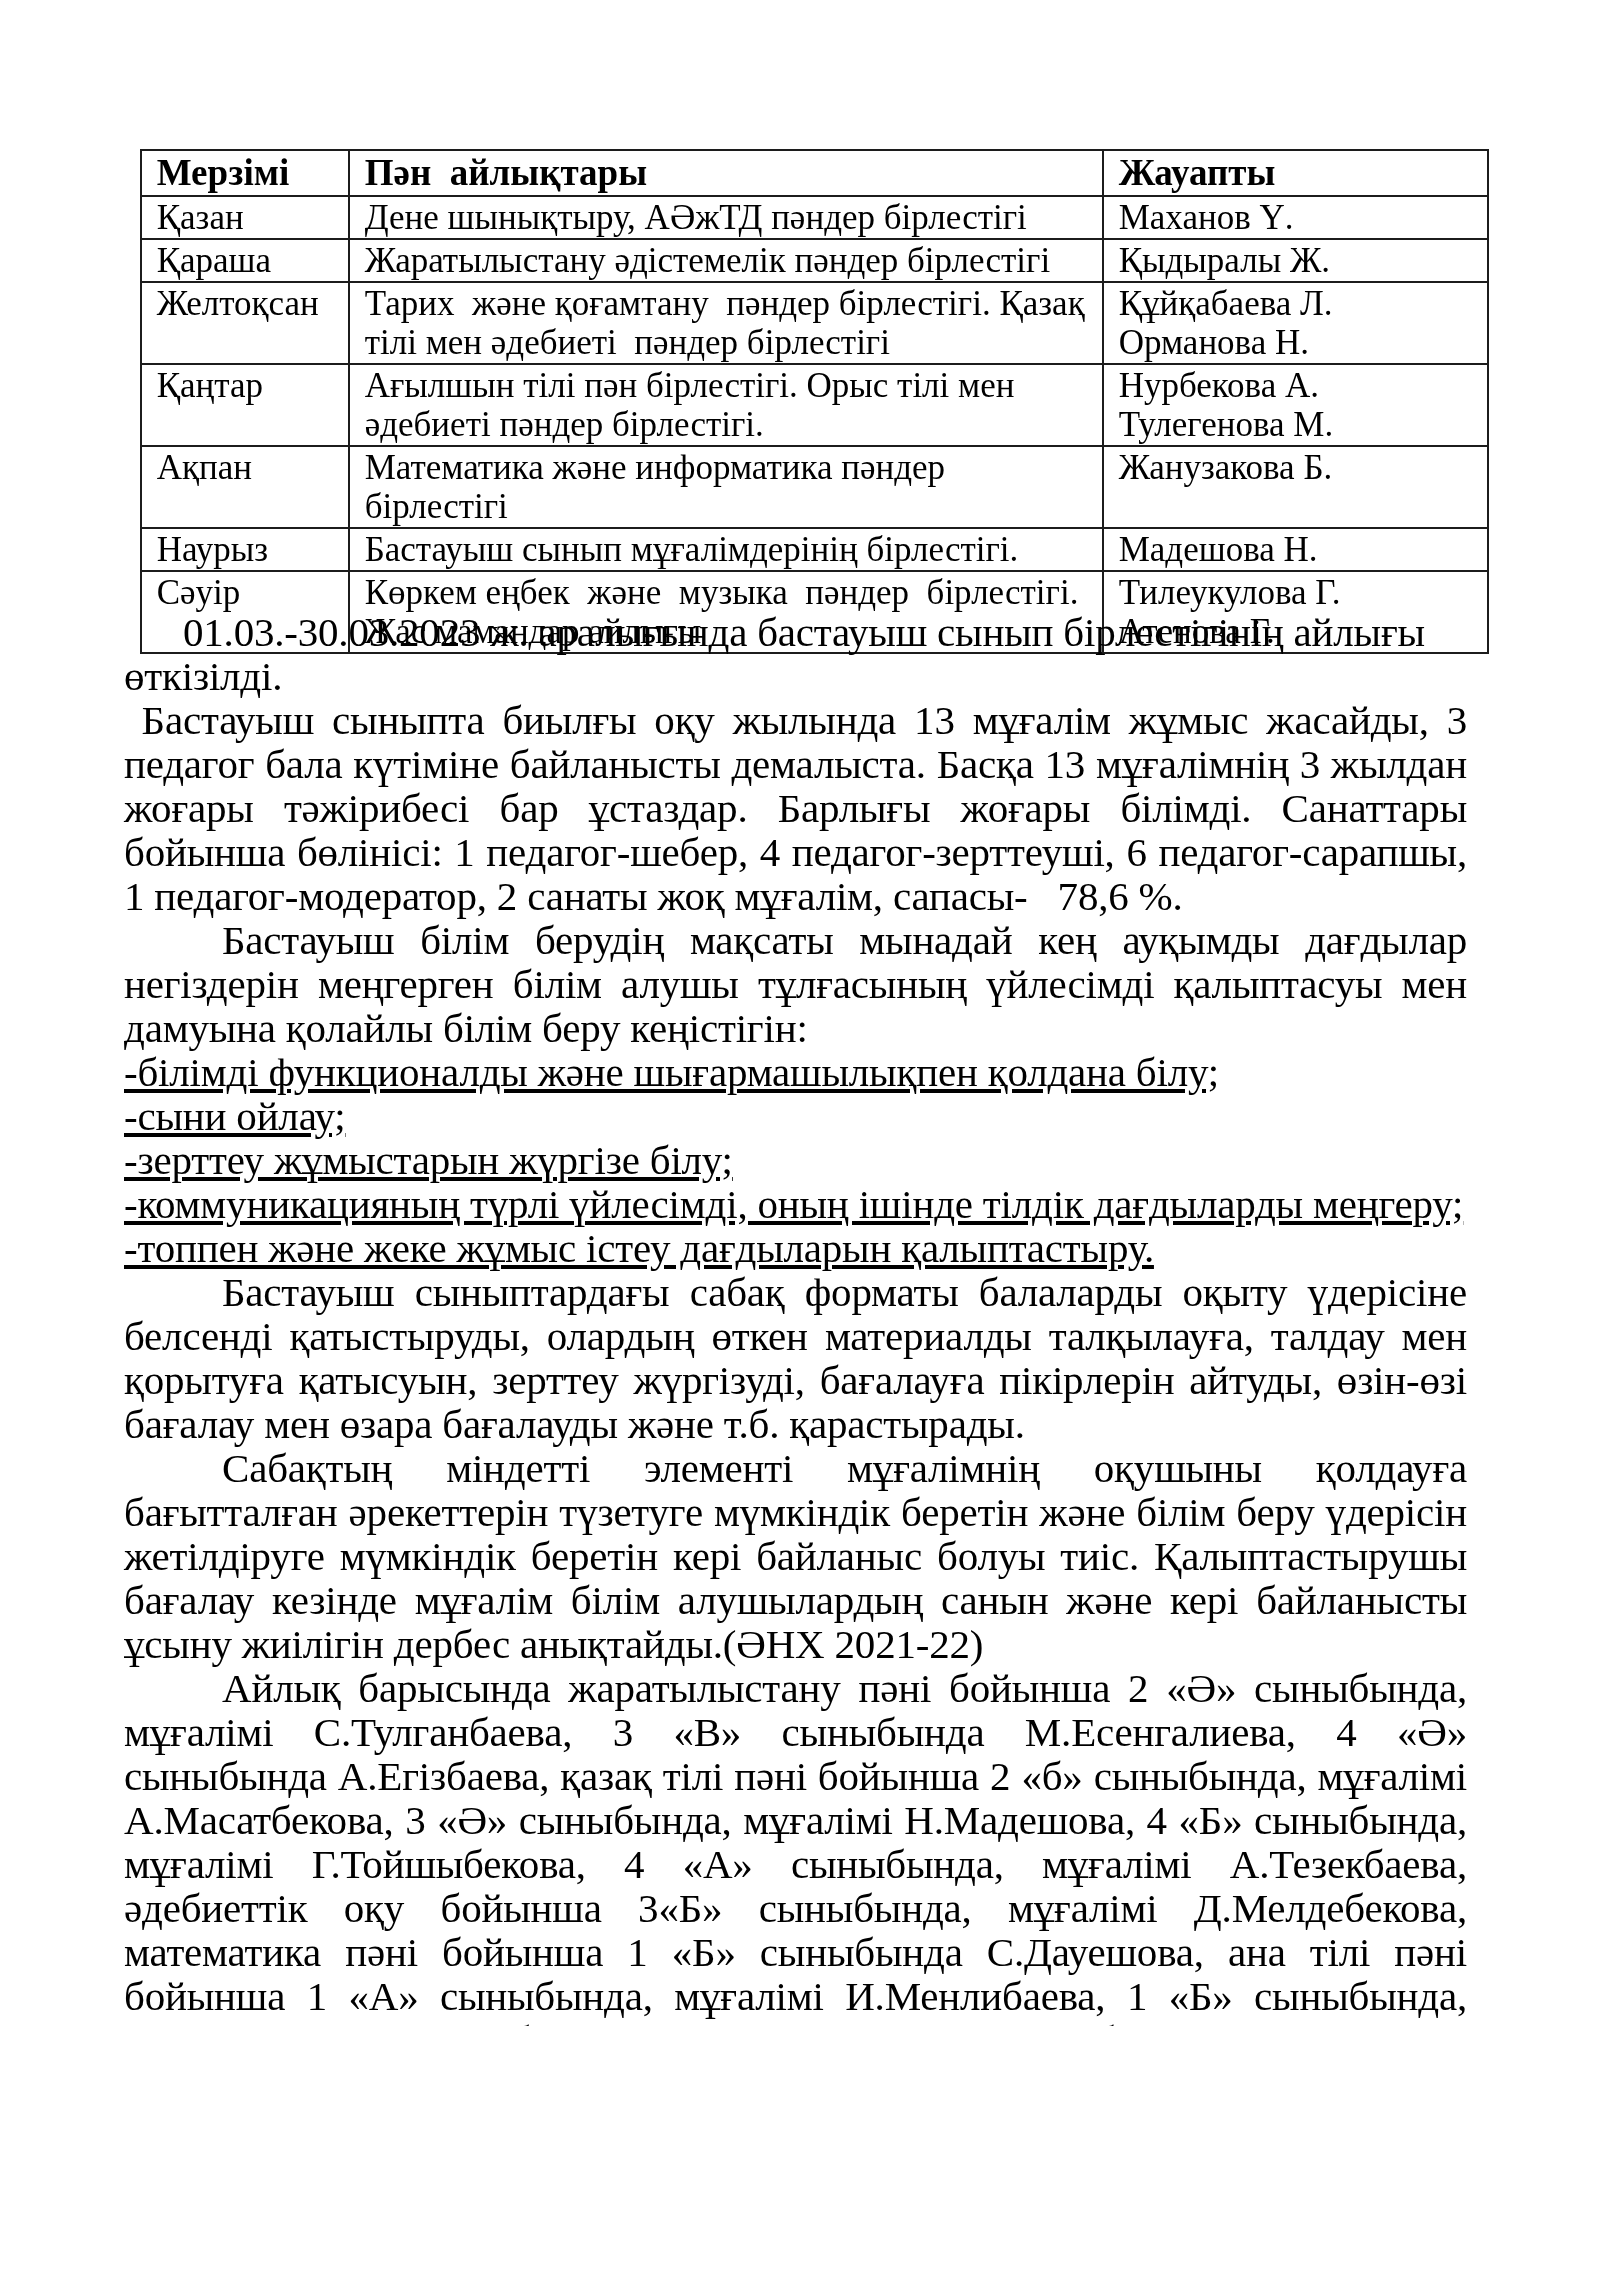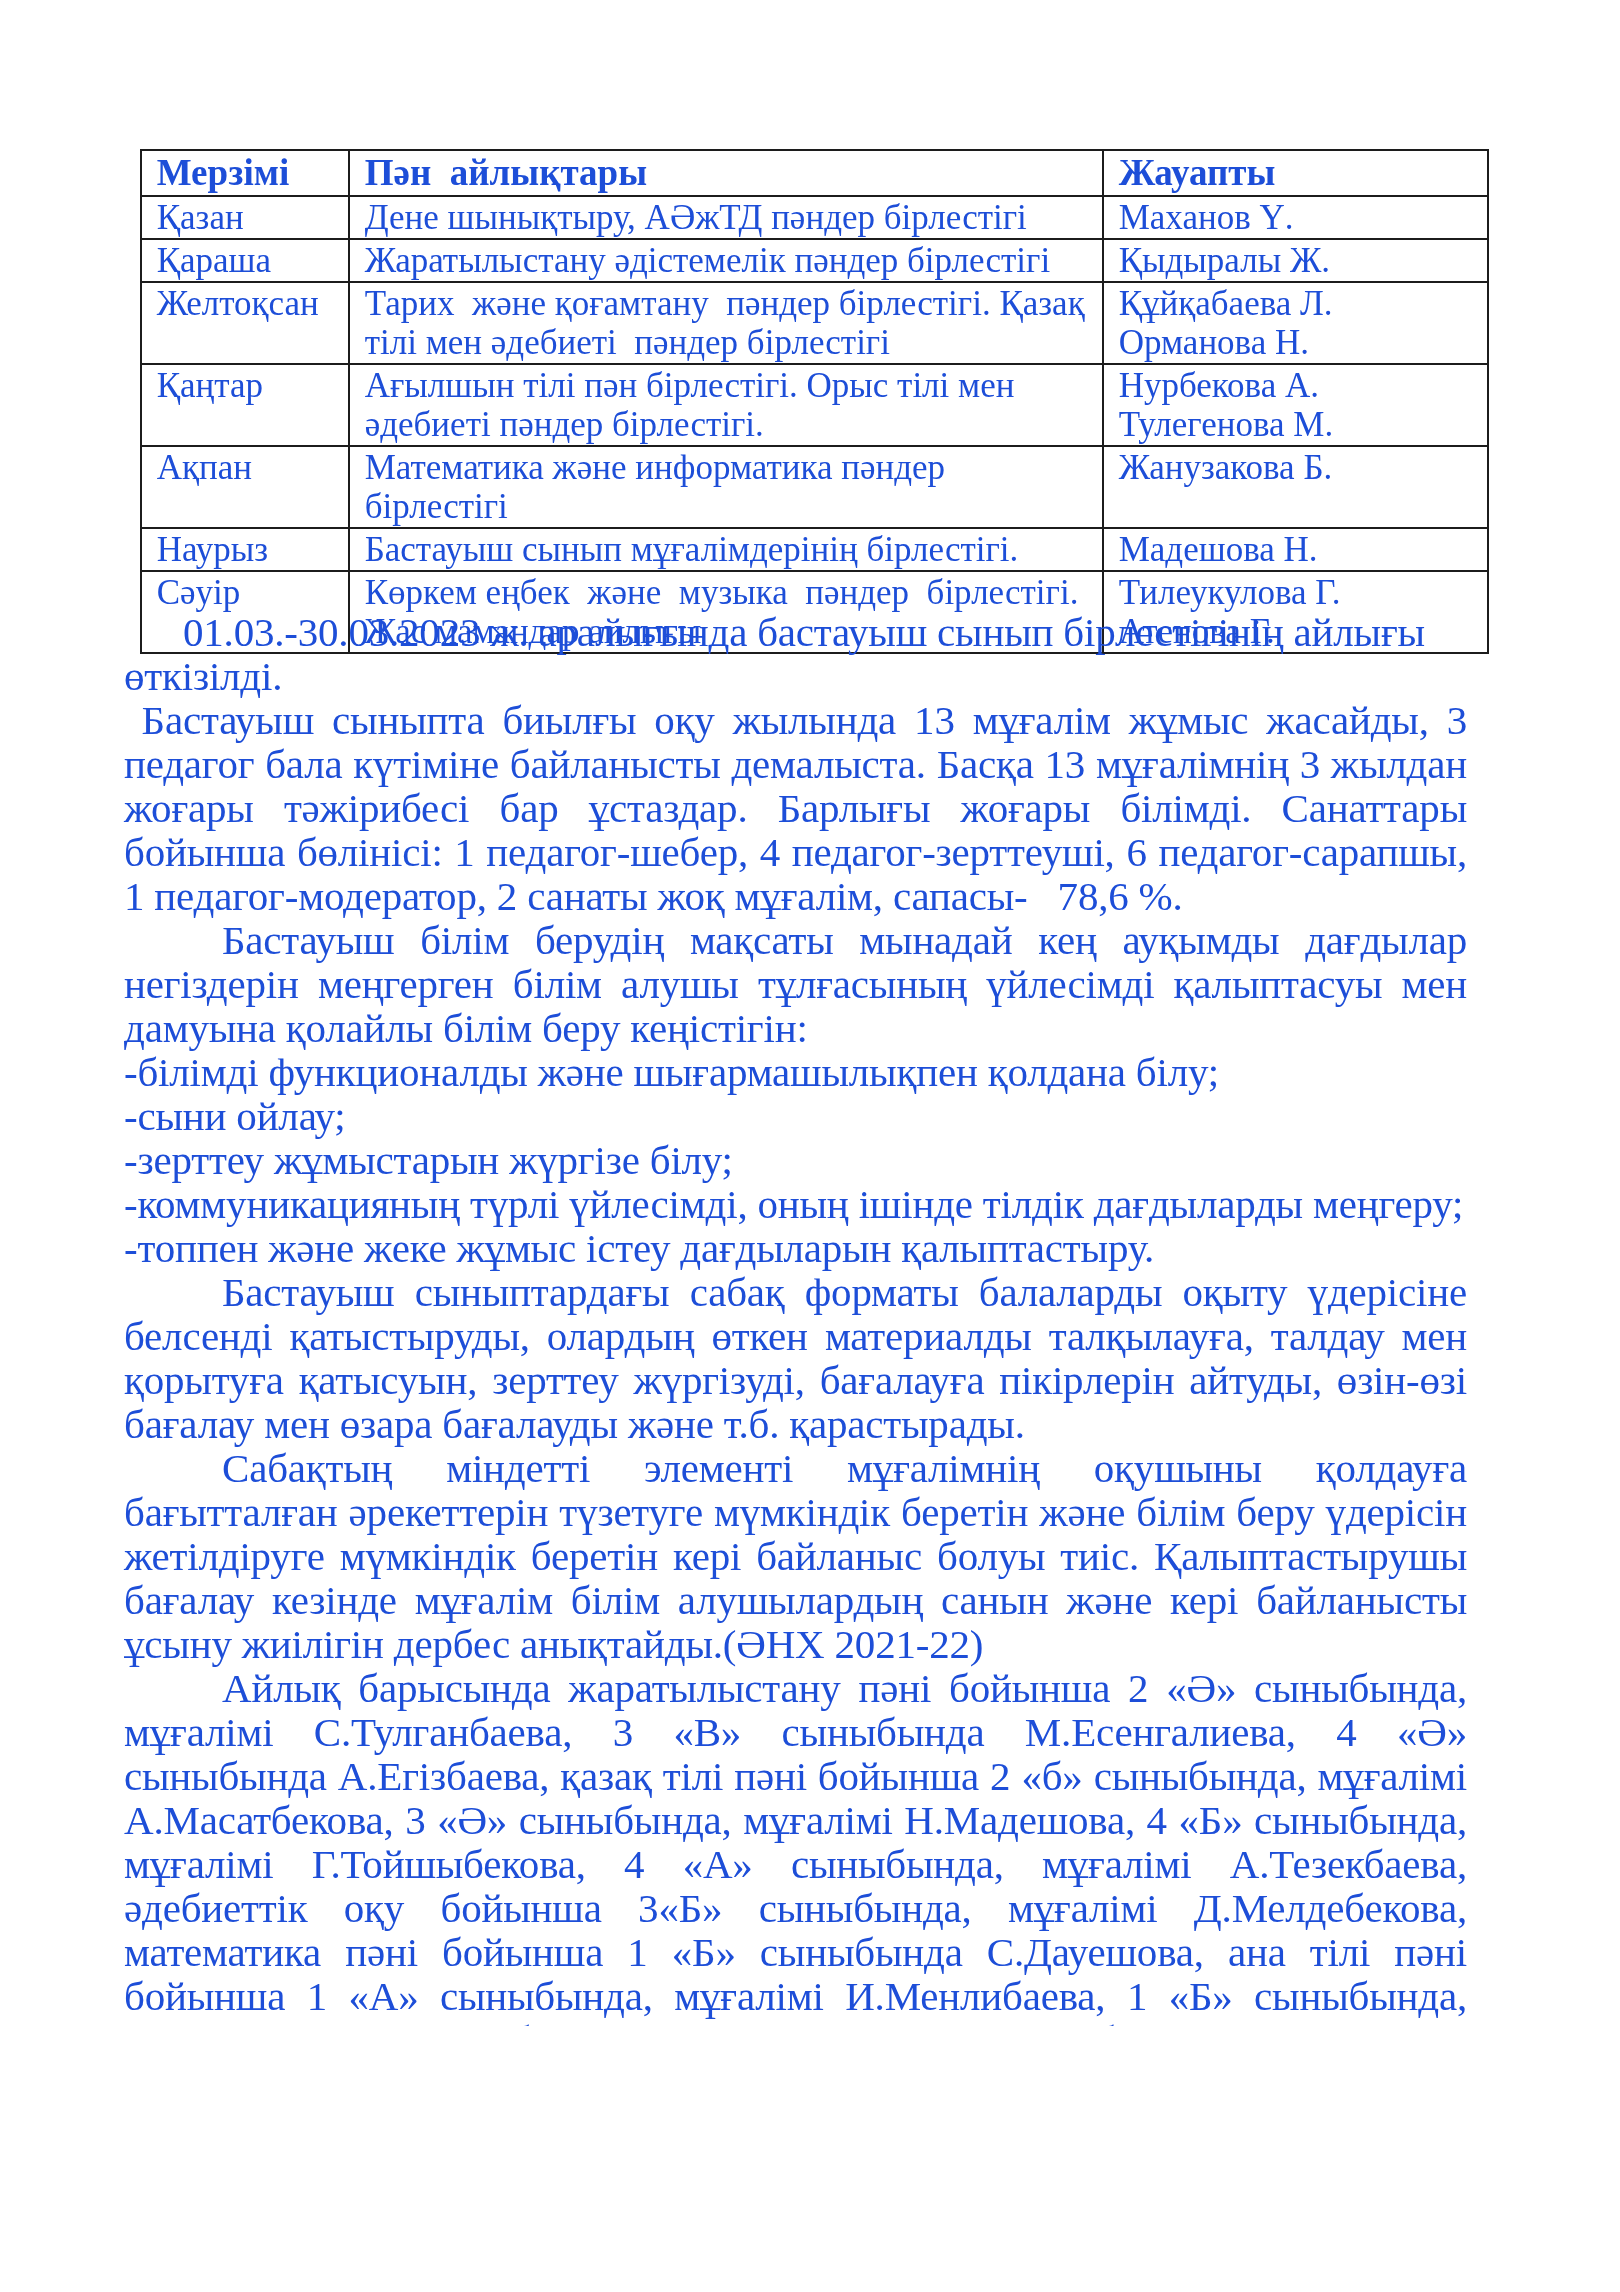--- a/index.html
+++ b/index.html
@@ -2,21 +2,21 @@
 <html><head>
 <meta charset="utf-8">
 <style>
   html,body { margin:0; padding:0; background:#ffffff; }
   .page {
     position:relative;
     width:1620px; height:2026px;
     background:#ffffff;
     overflow:hidden;
     font-family:"Liberation Serif","DejaVu Serif",serif;
-    color:#1d4ed8;
+    color:#000000;
   }
   
   .plan-table {
     position:absolute; left:140px; top:149px;
     width:1347px;
     border-collapse:collapse;
     table-layout:fixed;
     font-size:35px; line-height:39px;
   }
   .plan-table col.c1 { width:208px; }
@@ -42,21 +42,21 @@
     width:1343px;
     font-size:41px; line-height:44px;
     letter-spacing:-0.2px;
   }
   .text-block p { margin:0; padding:0; }
   .j { text-align:justify; }
   .p-intro  { text-indent:59px; }
   .p-topic  { text-indent:29px; }
   .ind-xs   { text-indent:17.6px; }
   .ind      { text-indent:98px; }
-  .skill    { text-indent:0; text-align:left; }
+  .skill    { text-indent:0; text-align:left;text-decoration:underline; }
   .italic   { font-style:italic; }
 </style>
 </head>
 <body>
 
 <div class="page">
 
   <table class="plan-table">
     <colgroup>
         <col class="c1">

